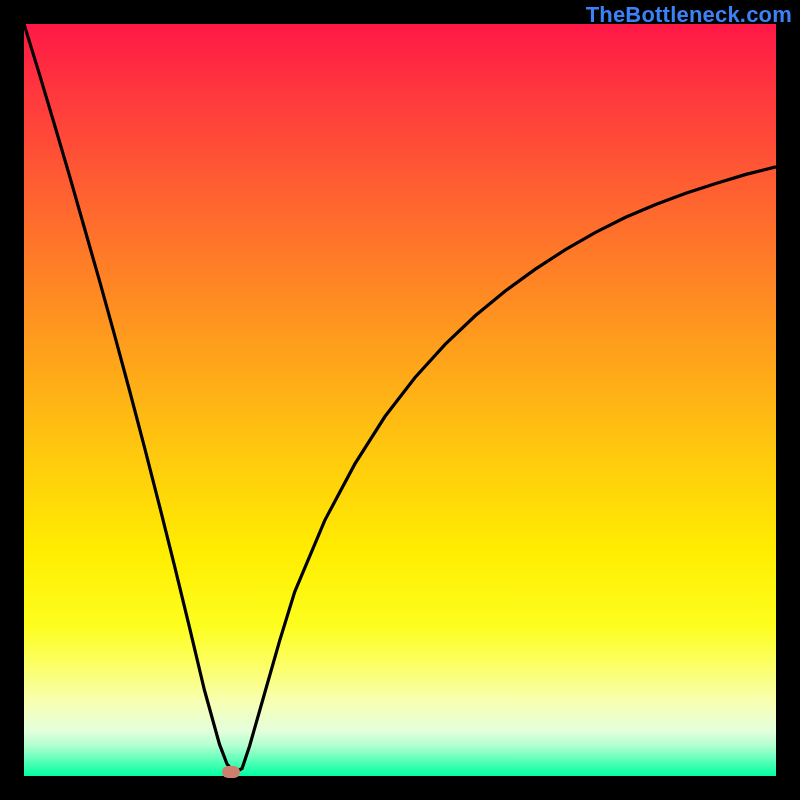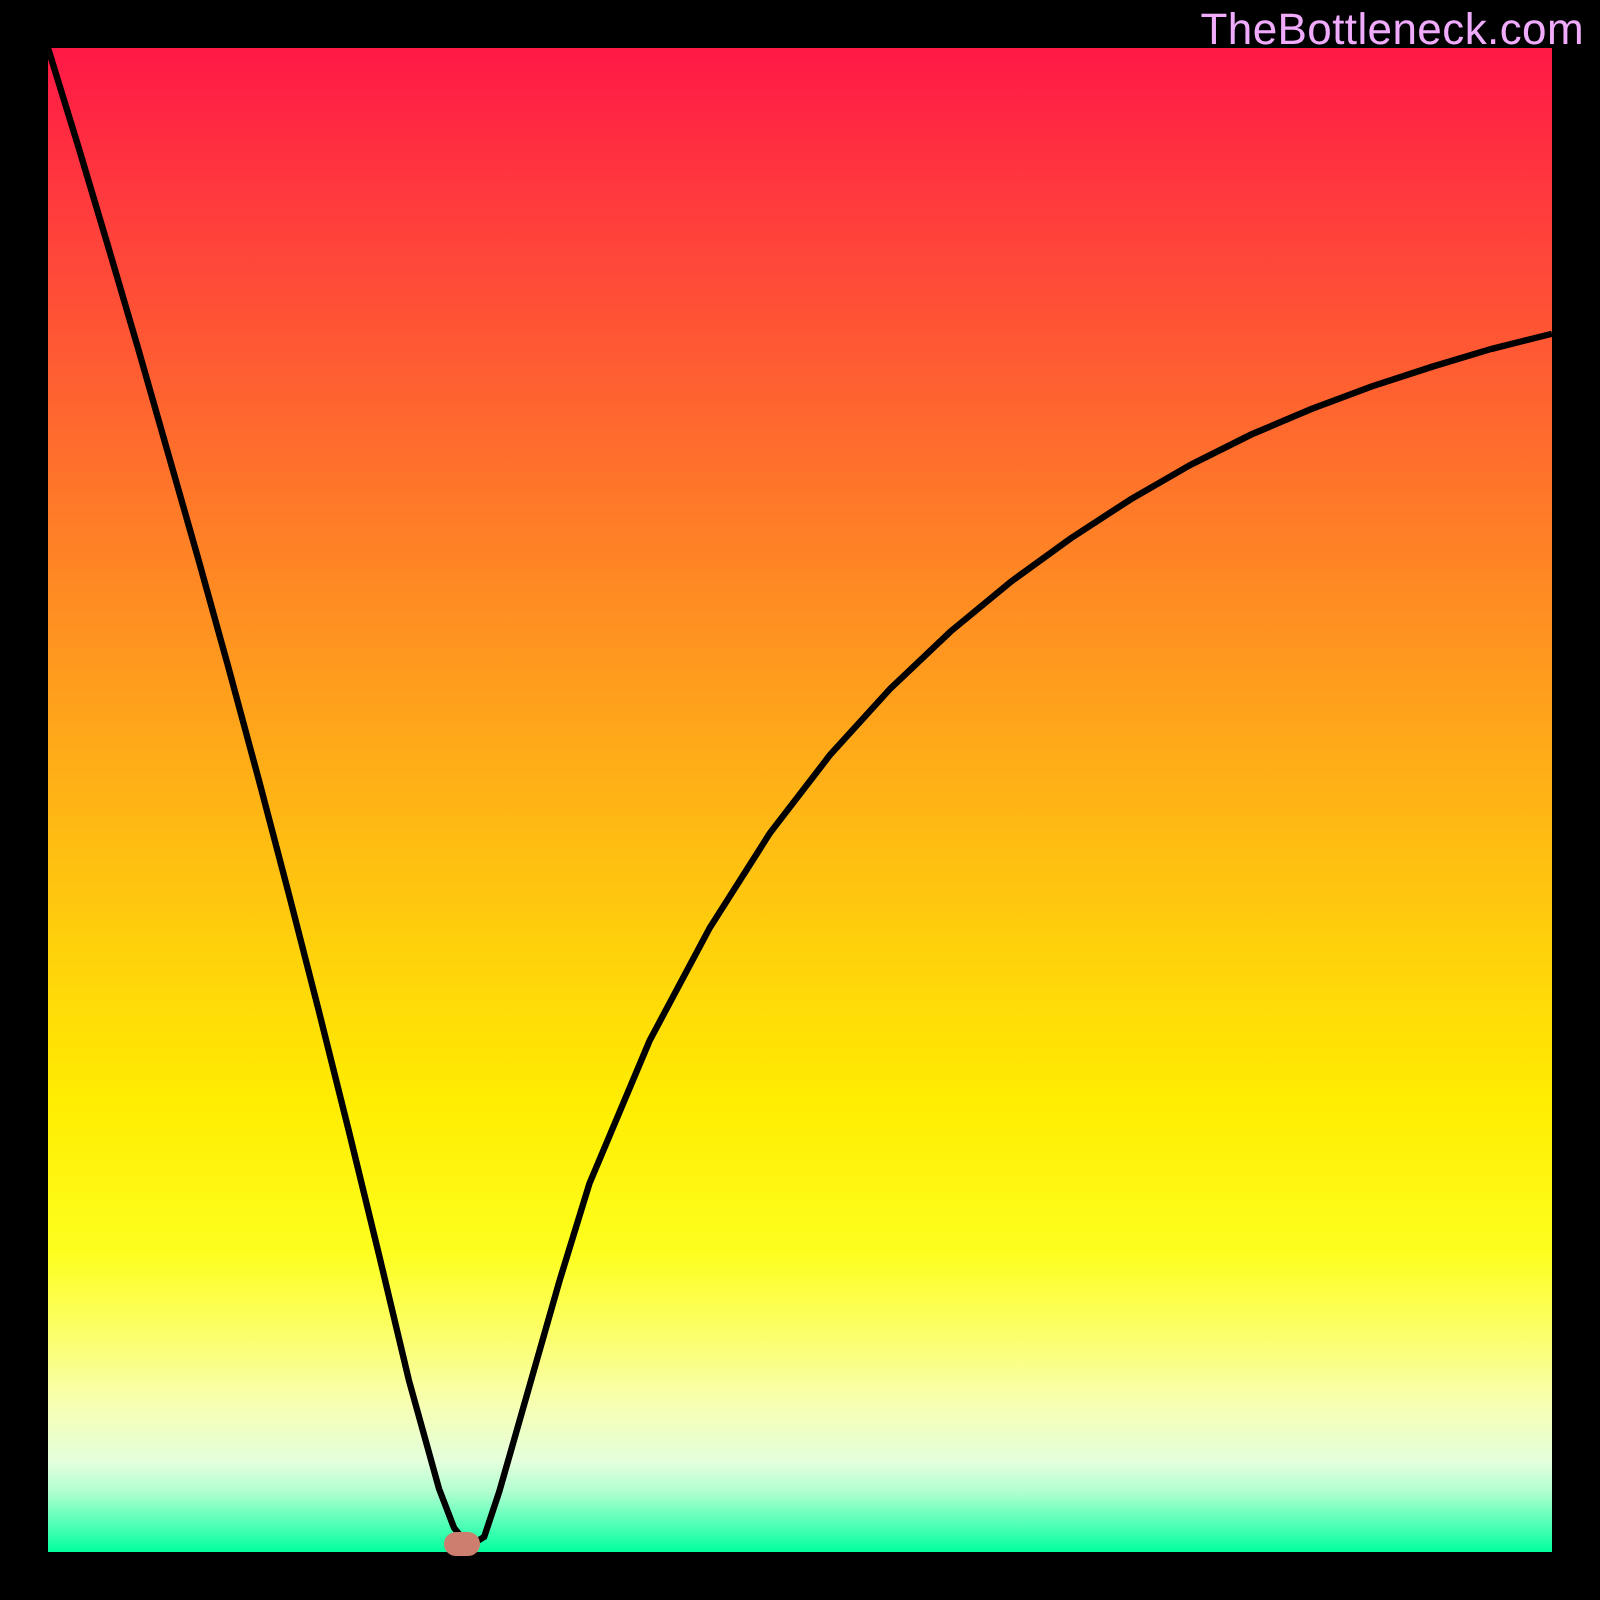--- a/index.html
+++ b/index.html
@@ -32,23 +32,23 @@
       #e4ffdd 94%,
       #b0ffcf 96%,
       #58ffb8 98%,
       #01ff9f 100%
     );
   }
   .watermark {
     position: absolute;
     top: 2px;
     right: 8px;
-    color: #f0abfc;
+    color: #3b82f6;
     font-size: 22px;
-    font-weight: 400;
+    font-weight: 700;
     letter-spacing: 0.2px;
     z-index: 2;
   }
   svg.curve {
     position: absolute;
     top: 0;
     left: 0;
     width: 752px;
     height: 752px;
   }

